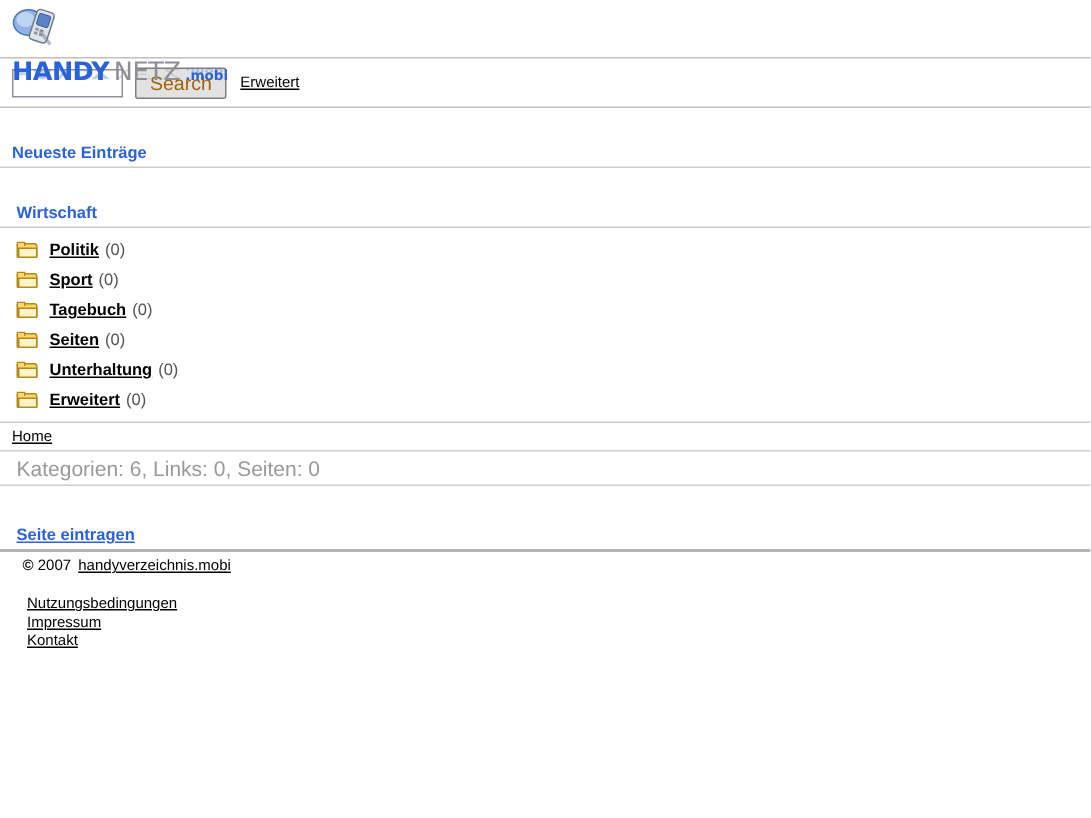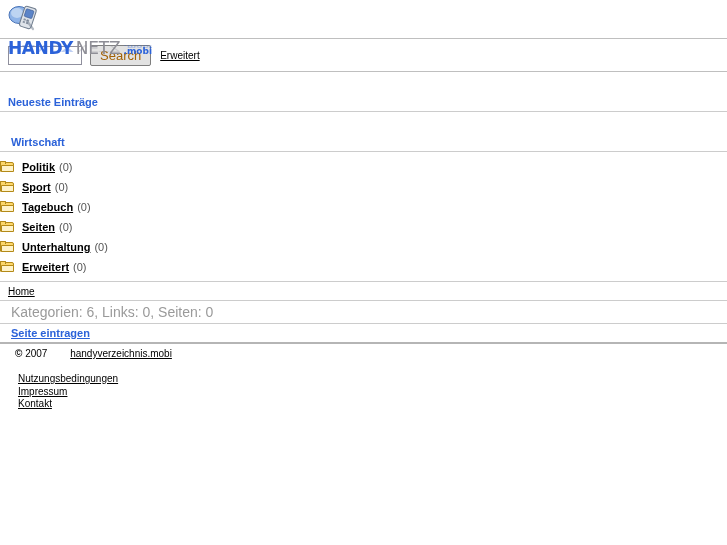--- a/index.html
+++ b/index.html
@@ -151,21 +151,21 @@
   }
 
   
   #categories {
     padding: 5px 0 4px 0;
   }
   .cat-row {
     display: flex;
     align-items: center;
     height: 20px;
-    padding-left: 0;
+    padding-left: 11px;
   }
   .folder-icon {
     width: 15px;
     height: 12px;
     flex: 0 0 15px;
     position: relative;
     margin-right: 7px;
   }
   .folder-icon .f-back {
     position: absolute;
@@ -218,38 +218,39 @@
     font-size: 10px;
     cursor: pointer;
   }
   #stats {
     color: #9a9a9a;
     font-size: 14px;
     padding: 3px 0 3px 11px;
   }
   #submit-row {
     padding: 3px 0 3px 11px;
+    margin-top: 24px;
   }
   #submit-link {
     color: #2b62d9;
     font-weight: bold;
     font-size: 11px;
     text-decoration: underline;
     cursor: pointer;
   }
   #copyright {
     font-size: 10px;
     padding: 4px 0 0 15px;
     color: #000;
   }
   #copyright .cmark { font-weight: bold; }
   #copyright a {
     color: #000000;
     text-decoration: underline;
-    margin-left: 20px;
+    margin-left: 2px;
     cursor: pointer;
   }
   #legal {
     padding: 14px 0 0 18px;
   }
   #legal a {
     display: block;
     color: #000000;
     text-decoration: underline;
     font-size: 10px;

